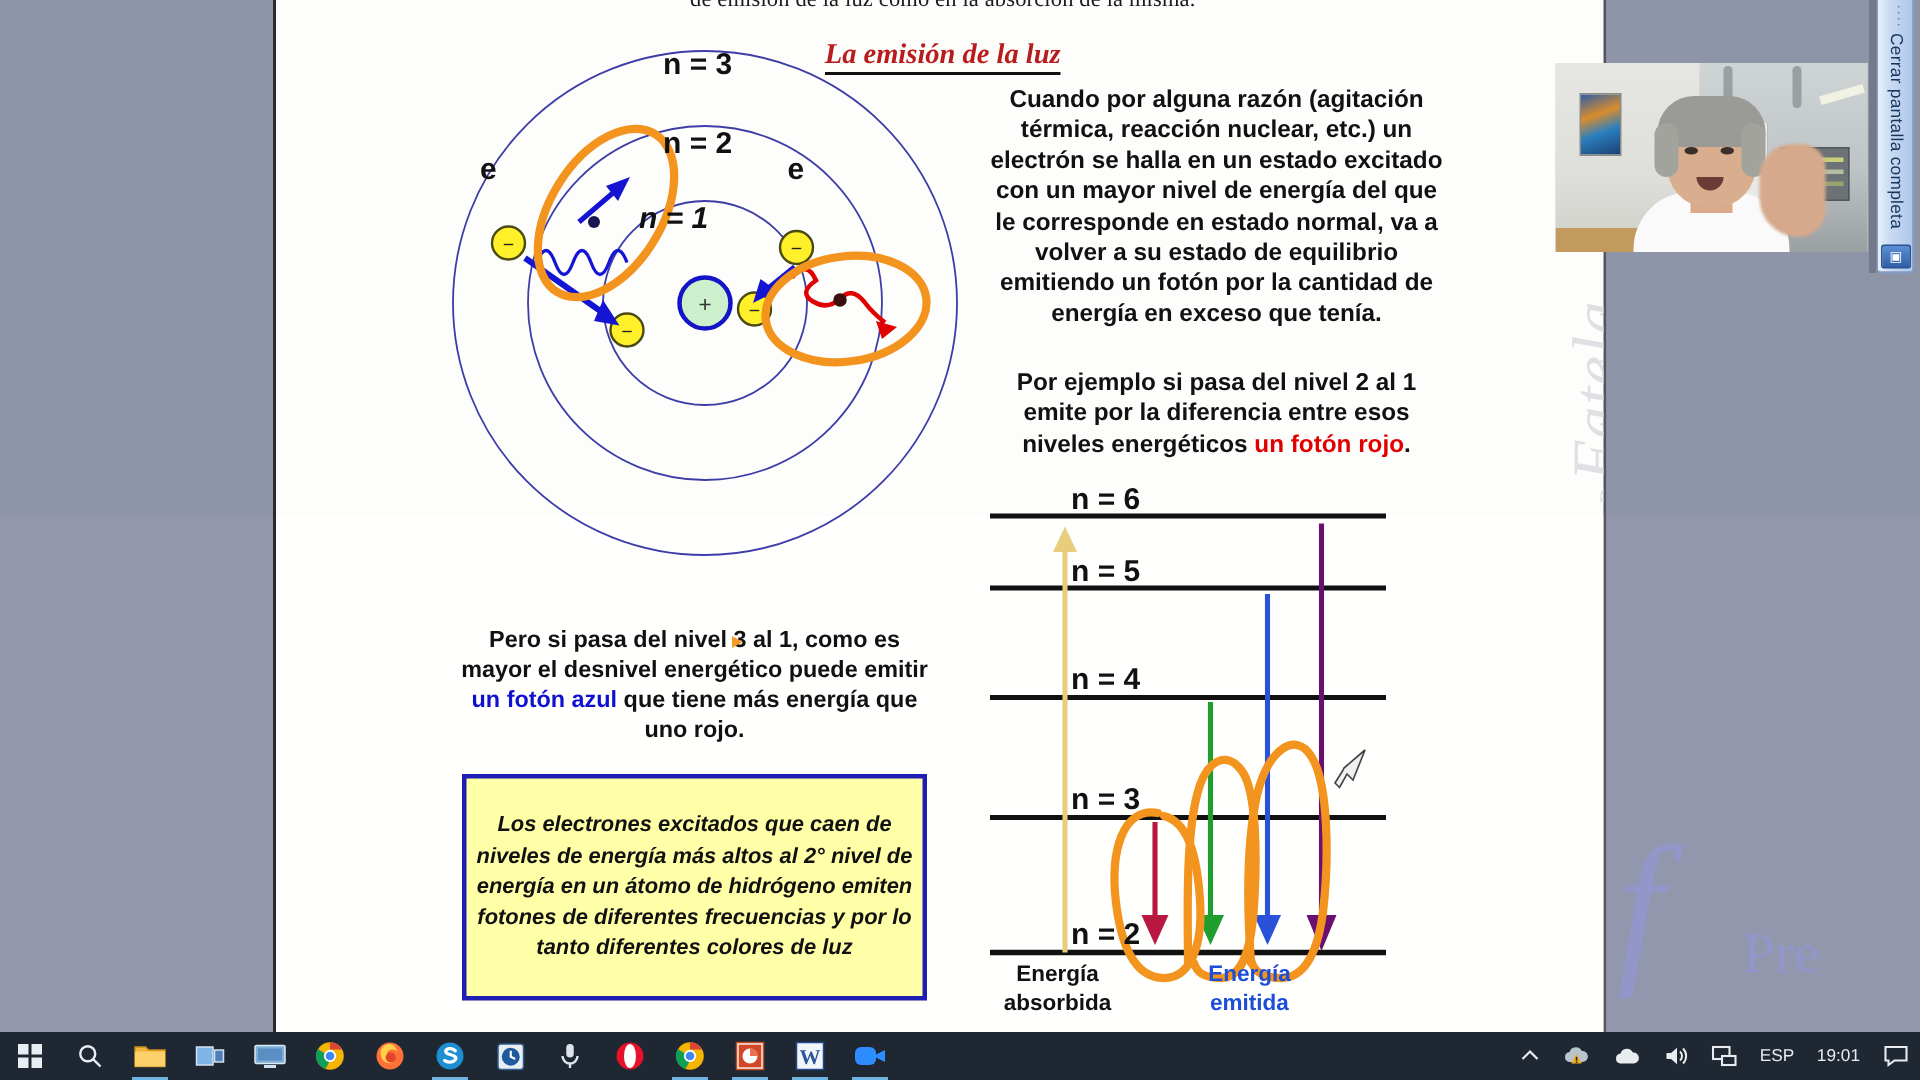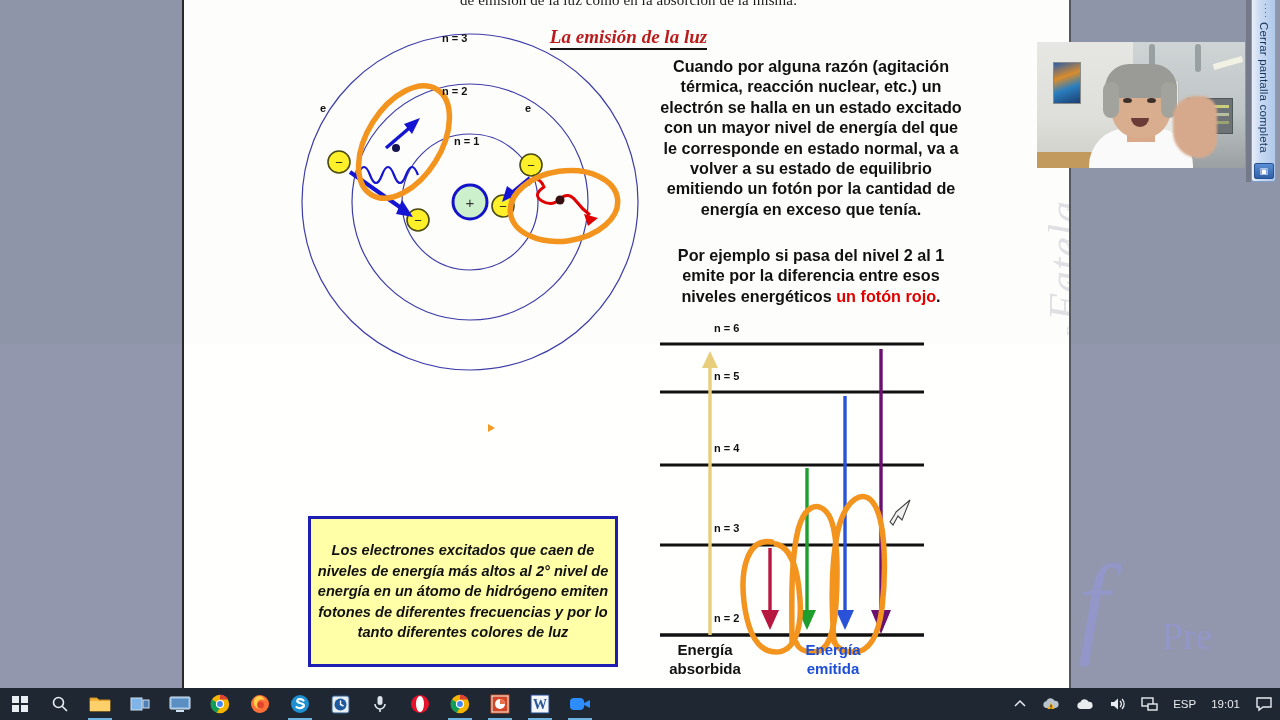--- a/index.html
+++ b/index.html
@@ -77,21 +77,21 @@
   }
   .callout p {
     text-align: center; font-style: italic; font-weight: bold;
     font-size: 14.6px; line-height: 20.4px; color: #111; padding: 0 6px;
   }
 
   
   .atom { position: absolute; left: 108px; top: 30px; width: 360px; height: 370px; }
   .atom svg { display:block; }
   .lbl {
-    position: absolute; font-weight: bold; font-size: 11px; color: #111;
+    position: absolute; font-weight: bold; font-size: 20px; color: #111;
   }
 
   
   .energy { position: absolute; left: 468px; top: 322px; width: 305px; height: 360px; }
 
   
   .wm-text {
     position: absolute; right: 8px; top: 196px;
     transform: rotate(-90deg); transform-origin: right top;
     font-family: "Liberation Serif", serif;
@@ -233,31 +233,34 @@
           <path d="M236,155 q10,-12 16,2 q-12,8 -2,14 q10,6 18,-2 q8,-8 16,2 q6,8 14,14" fill="none" stroke="#E00000" stroke-width="3"></path>
           <path d="M306,188 L292,184 L296,196 Z" fill="#E00000"></path>
           <circle cx="268" cy="170" r="4.5" fill="#3b1010"></circle>
 
           <ellipse cx="112" cy="112" rx="37" ry="62" fill="none" stroke="#F2941E" stroke-width="5.5" transform="rotate(32 112 112)"></ellipse>
           <ellipse cx="272" cy="176" rx="54" ry="35" fill="none" stroke="#F2941E" stroke-width="5.5" transform="rotate(-8 272 176)"></ellipse>
         </svg>
 
         <div class="lbl" style="left:150px; top:2px;">n = 3</div>
         <div class="lbl" style="left:150px; top:55px;">n = 2</div>
-        <div class="lbl" style="left:162px; top:105px;">n = 1</div>
+        <div class="lbl" style="left:134px; top:105px;font-style:italic;">n = 1</div>
         <div class="lbl" style="left:28px; top:72px;">e</div>
         <div class="lbl" style="left:233px; top:72px;">e</div>
       </div>
 
       <div class="para para-1">Cuando por alguna razón (agitación térmica, reacción nuclear, etc.) un electrón se halla en un estado excitado con un mayor nivel de energía del que le corresponde en estado normal, va a volver a su estado de equilibrio emitiendo un fotón por la cantidad de energía en exceso que tenía.</div>
 
       <div class="para para-2">
         <span>Por ejemplo si pasa del nivel </span><b>2</b><span> al </span><b>1</b><span> emite por la diferencia entre esos niveles energéticos </span><span class="red">un fotón rojo</span><span>.</span>
       </div>
 
+      <div class="para-3">
+        <span>Pero si pasa del nivel </span><b>3</b><span> al </span><b>1</b><span>, como es mayor el desnivel energético puede emitir </span><span class="blue">un fotón azul</span><span> que tiene más energía que uno rojo.</span>
+      </div>
       <div class="orange-caret"></div>
 
       <div class="callout">
         <p>Los electrones excitados que caen de niveles de energía más altos al 2° nivel de energía en un átomo de hidrógeno emiten fotones de diferentes frecuencias y por lo tanto diferentes colores de luz</p>
       </div>
 
       <div class="energy">
         <svg width="305" height="360" viewBox="0 0 305 360">
 
           <line x1="8" y1="22" x2="272" y2="22" stroke="#111" stroke-width="3.2"></line>

